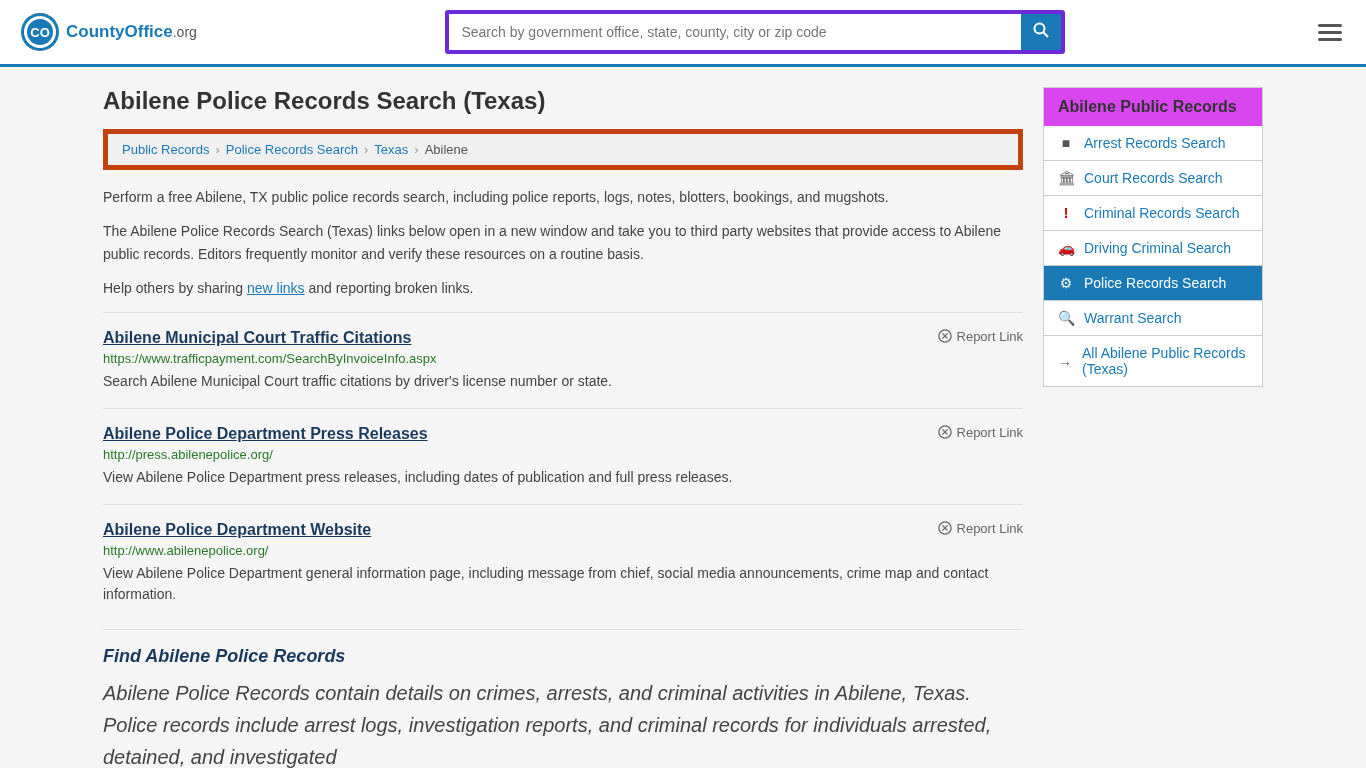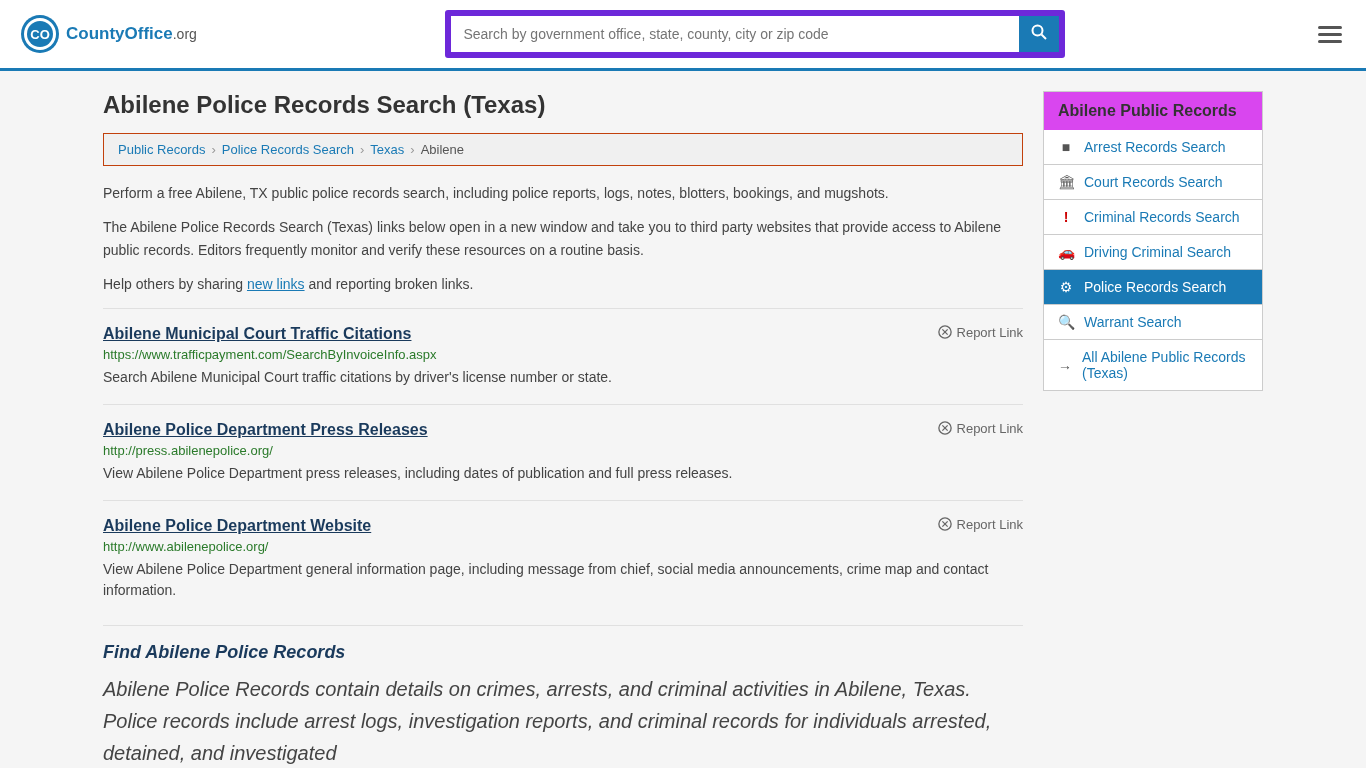--- a/index.html
+++ b/index.html
@@ -22,21 +22,21 @@
     #logo-icon {
       width: 40px;
       height: 40px;
     }
     #search-area {
       display: flex;
       align-items: center;
       flex: 1;
       max-width: 620px;
       margin: 0 20px;
-      border: 6px solid #6d28d9;
+      border: 4px solid #6d28d9;
       border-radius: 3px;
       background: #fff;
     }
     #search-input {
       flex: 1;
       border: none;
       outline: none;
       padding: 8px 12px;
       font-size: 14px;
       color: #999;
@@ -82,21 +82,21 @@
     #page-title {
       font-size: 24px;
       font-weight: bold;
       color: #333;
       margin-bottom: 14px;
     }
 
     
     #breadcrumb {
       background: #f0f0f0;
-      border: 1px solid #c2410c;
+      border: 5px solid #c2410c;
       padding: 8px 14px;
       font-size: 13px;
       color: #555;
       margin-bottom: 16px;
       display: flex;
       align-items: center;
       gap: 6px;
     }
     #breadcrumb a { color: #1a7ab5; text-decoration: none; }
     .breadcrumb-sep { color: #999; }

